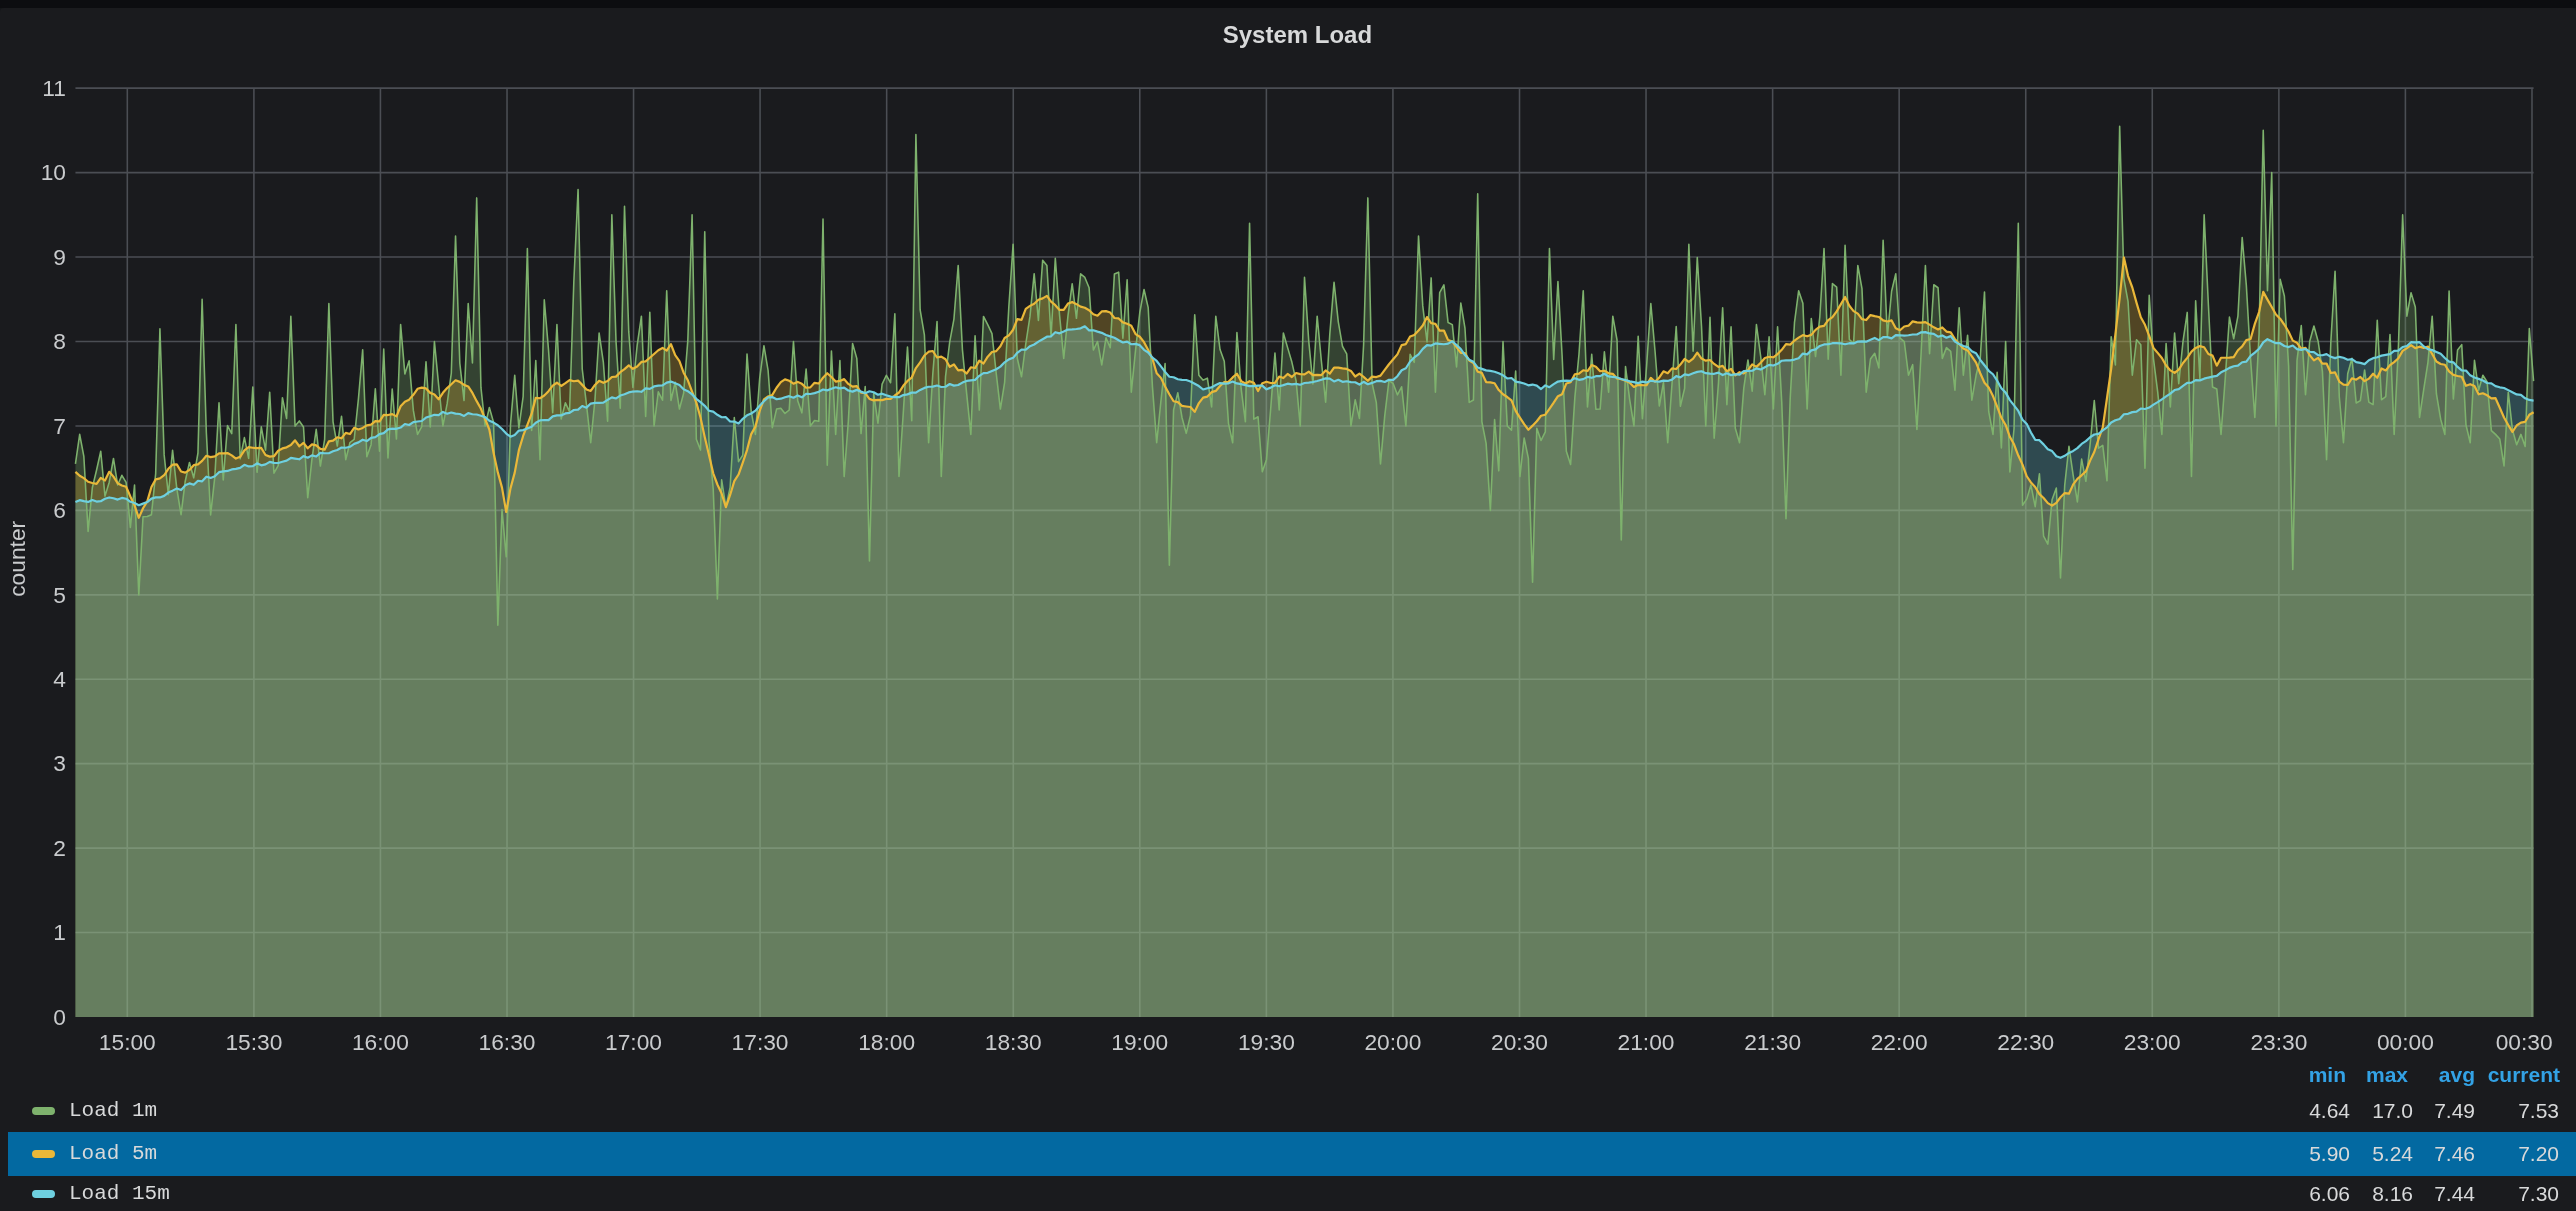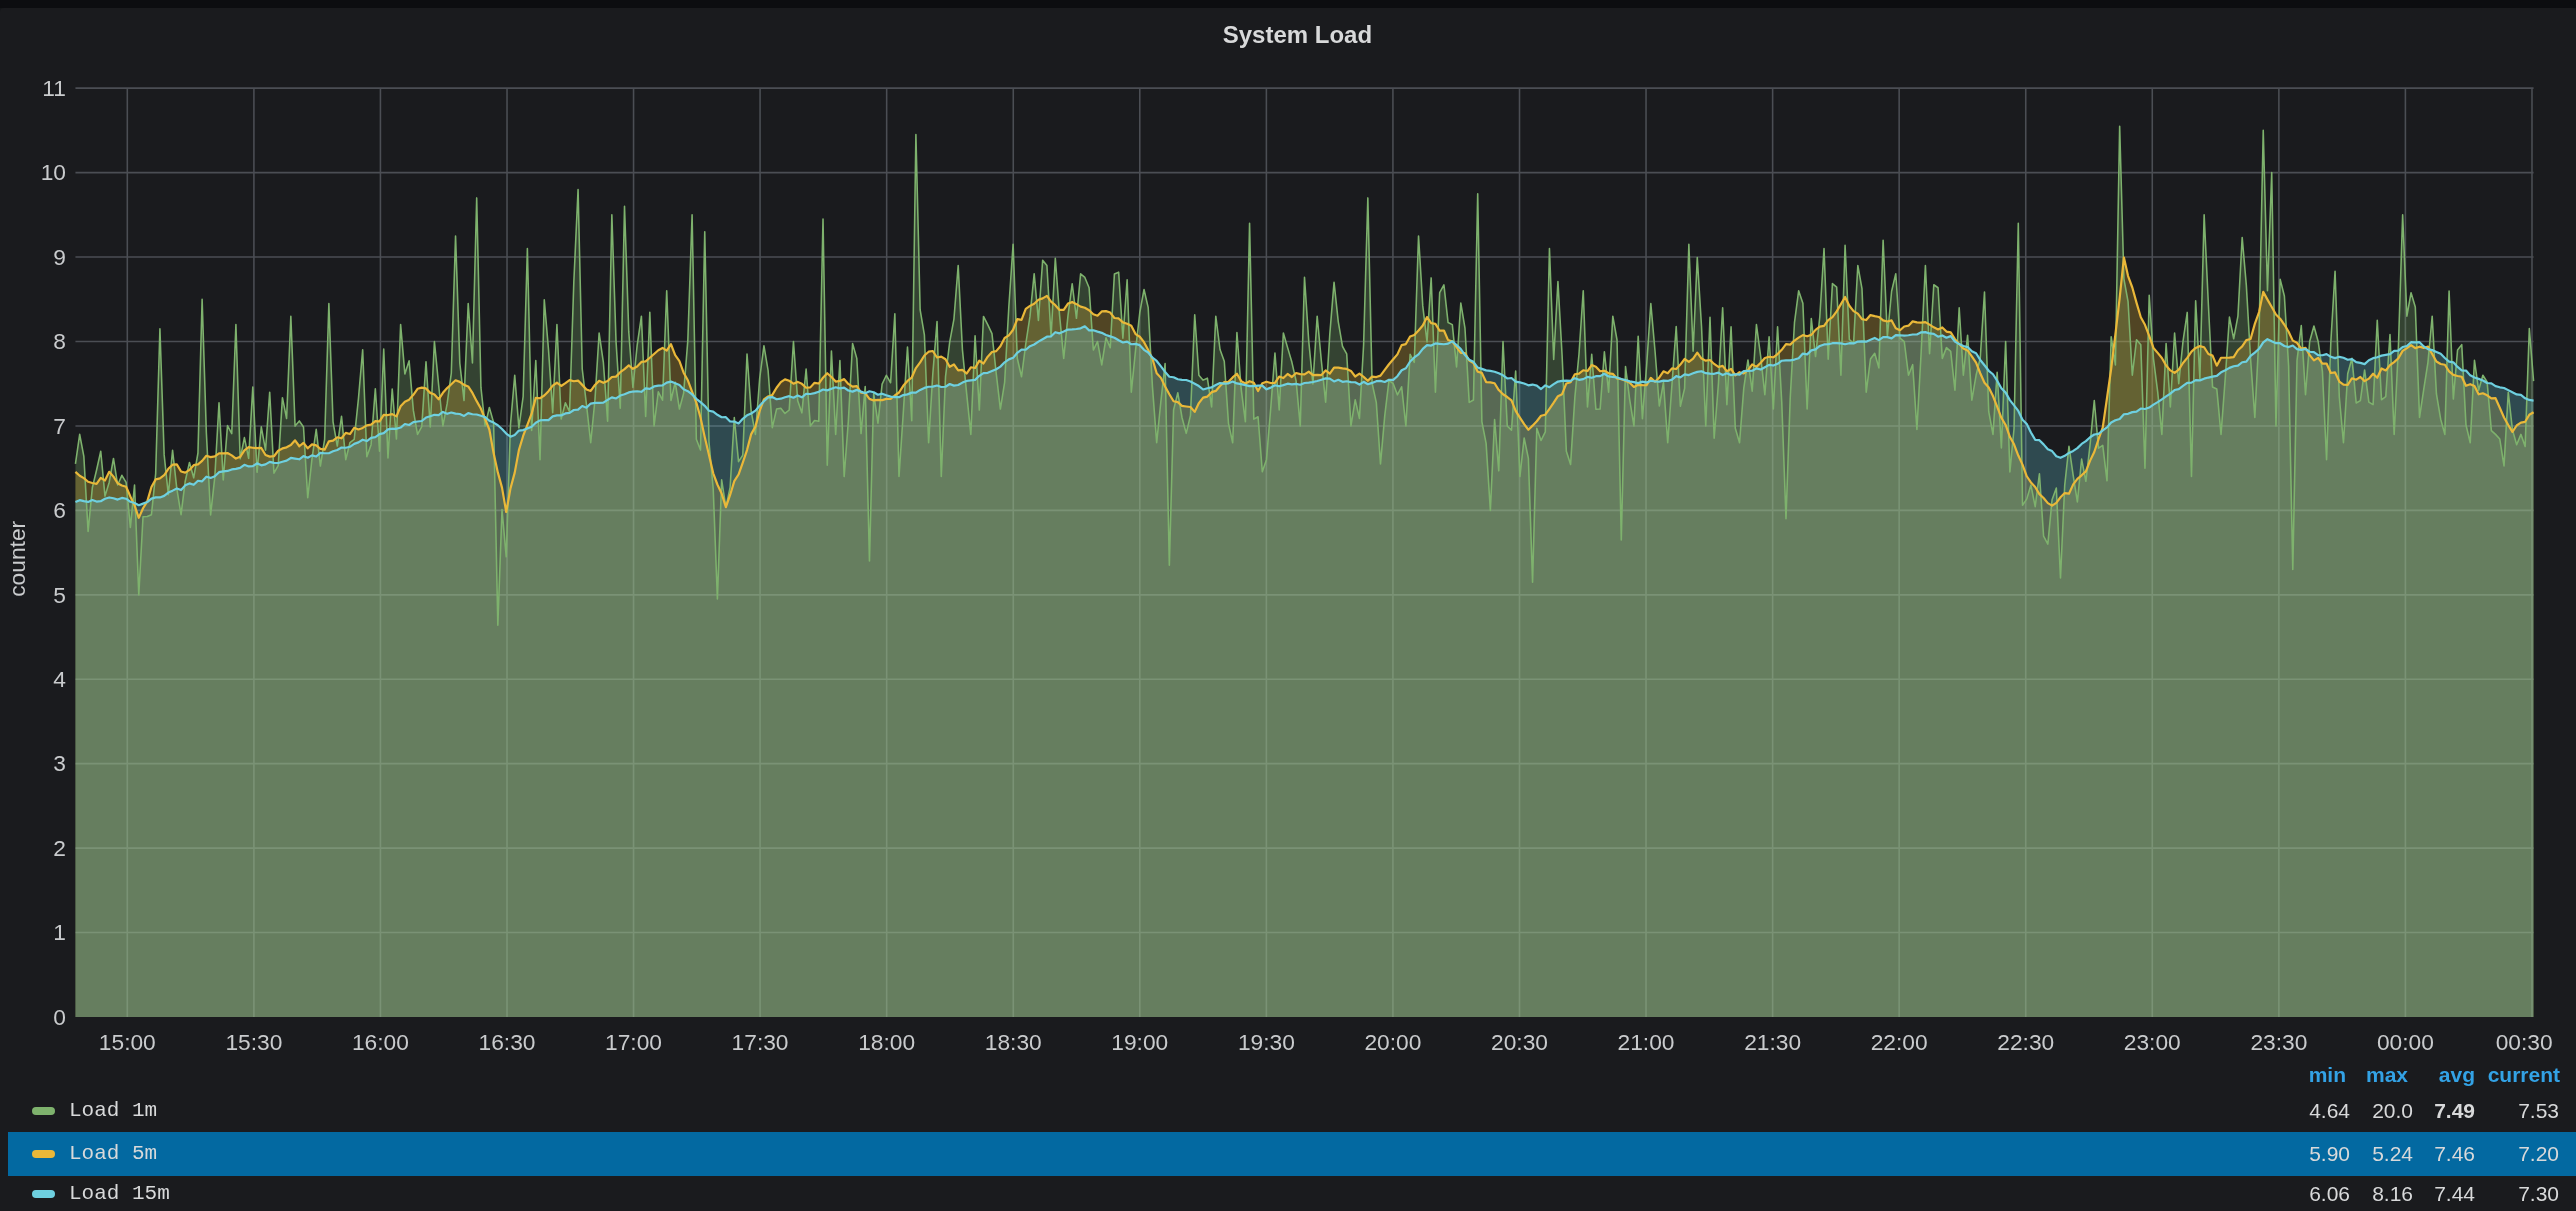--- a/index.html
+++ b/index.html
@@ -102,22 +102,22 @@
   <div class="lrow" style="top:0px;">
     <div class="lval hdr" style="left:2244px;width:94px;">min</div>
     <div class="lval hdr" style="left:2306px;width:94px;">max</div>
     <div class="lval hdr" style="left:2373px;width:94px;">avg</div>
     <div class="lval hdr" style="left:2434px;width:118px;">current</div>
   </div>
   <div class="lrow" style="top:36px;">
     <div class="lmark" style="background:#7EB26D"></div>
     <div class="lname">Load 1m</div>
     <div class="lval" style="left:2248px;">4.64</div>
-    <div class="lval" style="left:2311px;">20.0</div>
-    <div class="lval" style="left:2373px;font-weight:bold;">7.49</div>
+    <div class="lval" style="left:2311px;">17.0</div>
+    <div class="lval" style="left:2373px;">7.49</div>
     <div class="lval" style="left:2457px;">7.53</div>
   </div>
   <div class="lrow" style="top:79px; background:#0369a1;">
     <div class="lmark" style="background:#EAB839"></div>
     <div class="lname">Load 5m</div>
     <div class="lval" style="left:2248px;">5.90</div>
     <div class="lval" style="left:2311px;">5.24</div>
     <div class="lval" style="left:2373px;">7.46</div>
     <div class="lval" style="left:2457px;">7.20</div>
   </div>

